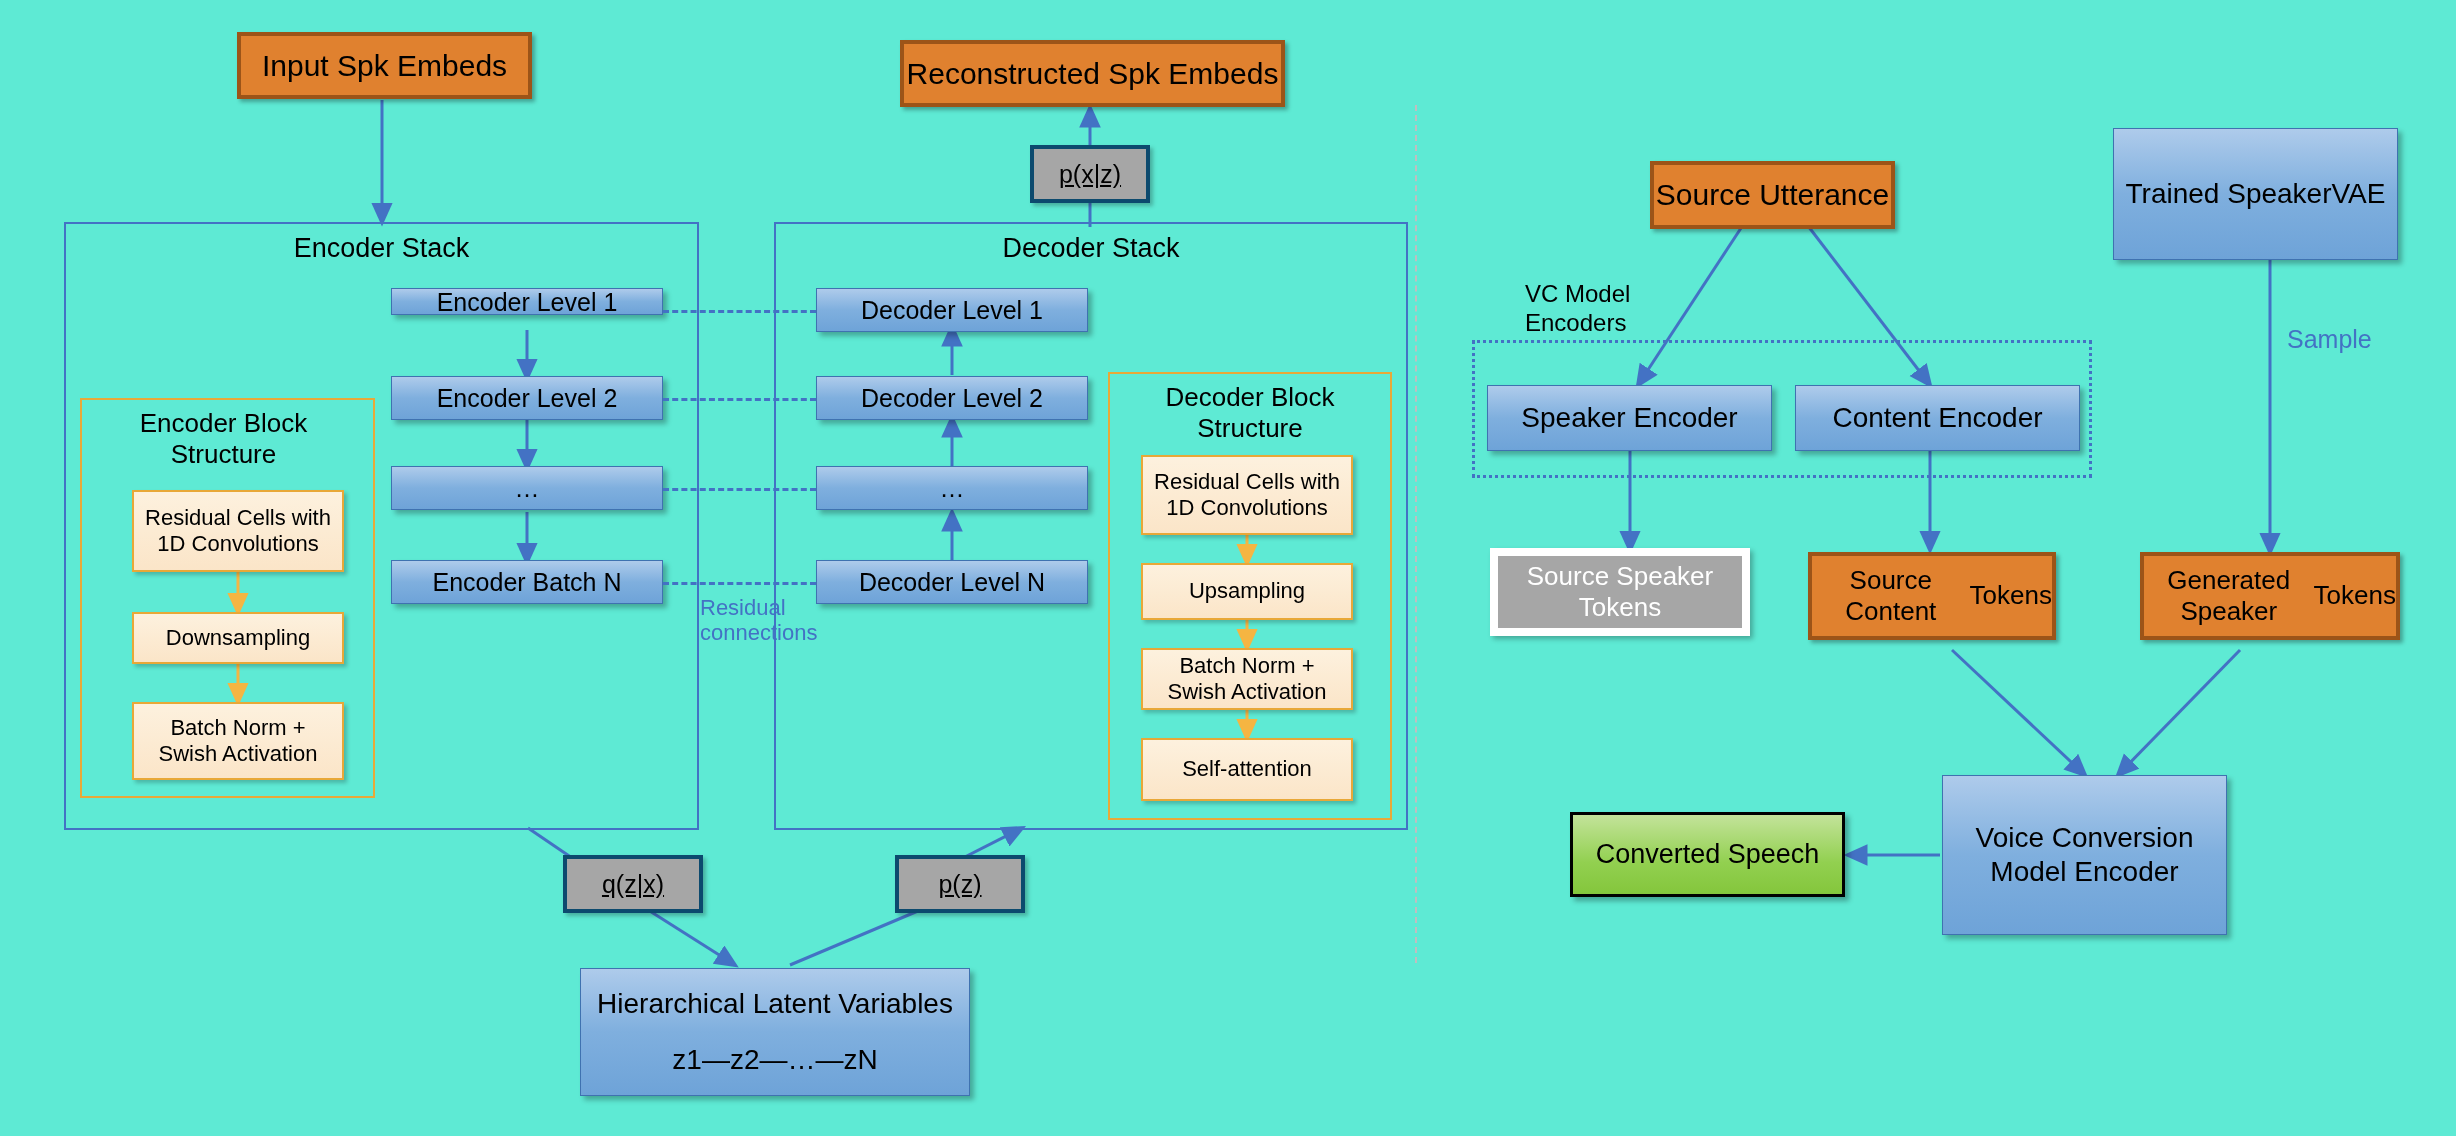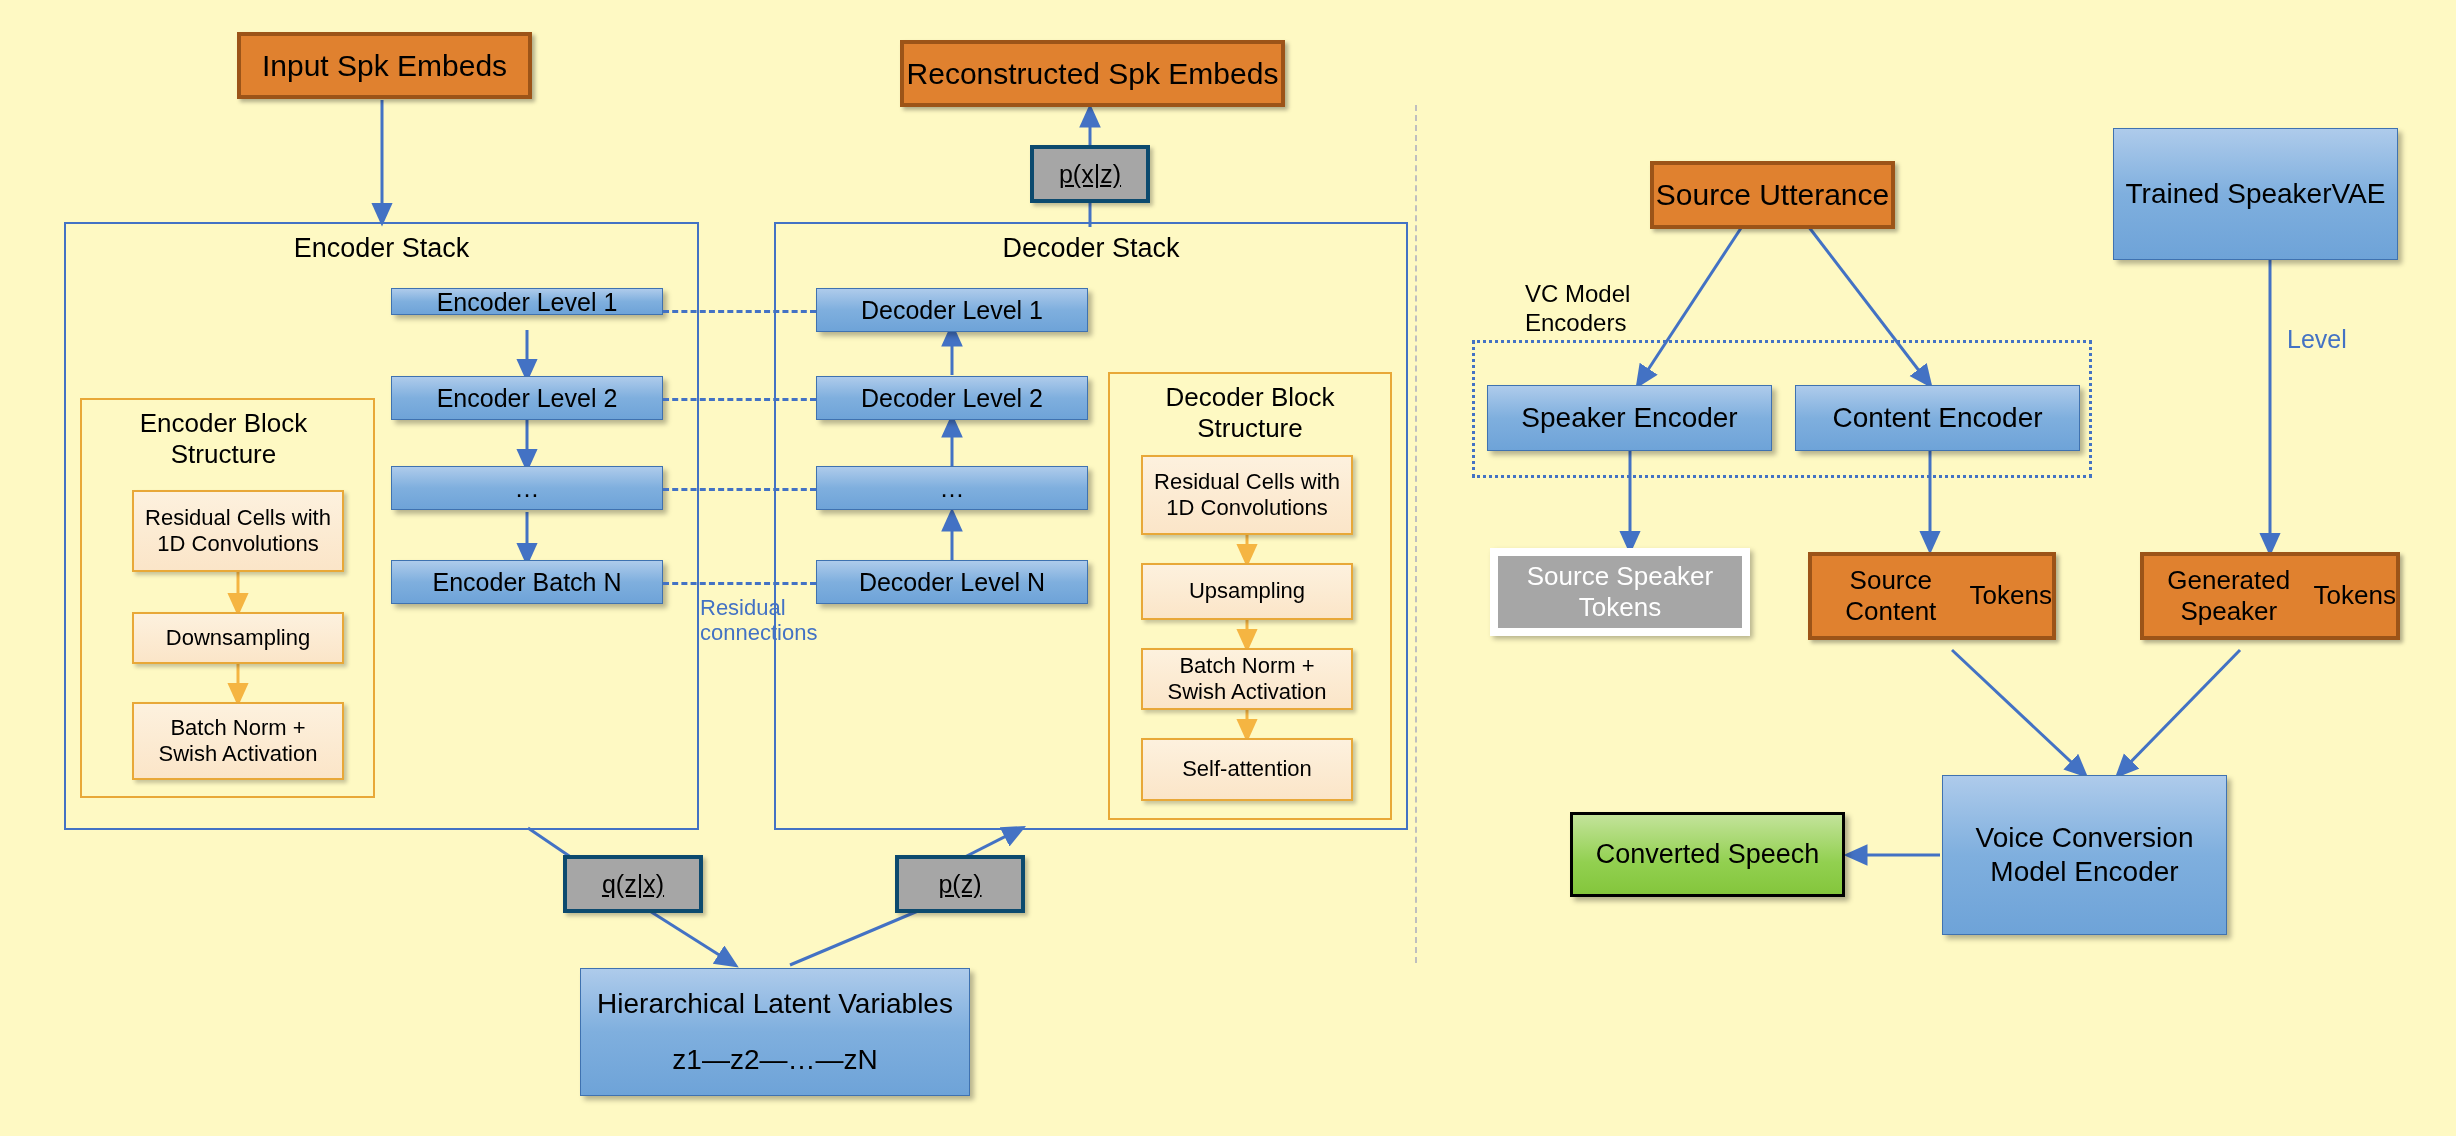--- a/index.html
+++ b/index.html
@@ -1,17 +1,17 @@
 <!DOCTYPE html>
 <html><head>
 <meta charset="utf-8">
 <style>
   html,body{margin:0;padding:0;background:#ffffff;}
   body{width:2456px;height:1136px;overflow:hidden;font-family:"Liberation Sans",sans-serif;}
-  #stage{position:relative;width:2456px;height:1136px;background:#fef9c3;}
+  #stage{position:relative;width:2456px;height:1136px;background:#5eead4;}
 
   .box{position:absolute;box-sizing:border-box;display:flex;align-items:center;justify-content:center;
        text-align:center;line-height:1.2;color:#000;}
 
   
   .orange{background:#E0812F;border:4px solid #9C5418;
           box-shadow:3px 3px 4px rgba(0,0,0,.30);font-size:30px;}
   .orange-sm{background:#E0812F;border:4px solid #9C5418;
           box-shadow:3px 3px 4px rgba(0,0,0,.30);font-size:26px;}
 
@@ -222,21 +222,21 @@
   <div class="divider" style="left:1415px;top:105px;height:858px;"></div>
 
   <div class="box orange" style="left:1650px;top:152px;width:245px;height:68px;margin-top:9px;">
     <span>Source Utterance</span>
   </div>
 
   <div class="box blue blue-big" style="left:2113px;top:128px;width:285px;height:132px;">
     <span>Trained SpeakerVAE</span>
   </div>
 
-  <div class="bluelabel-b" style="left:2287px;top:325px;">Level</div>
+  <div class="bluelabel-b" style="left:2287px;top:325px;">Sample</div>
 
   <div class="smalllabel" style="left:1525px;top:280px;width:170px;font-size:24px;">
     <span class="hl-line1">VC Model</span>
     <span class="hl-line1">Encoders</span>
   </div>
 
   <div class="dotted-frame" style="left:1472px;top:340px;width:620px;height:138px;"></div>
 
   <div class="box blue blue-big" style="left:1487px;top:385px;width:285px;height:66px;">
     <span>Speaker Encoder</span>

